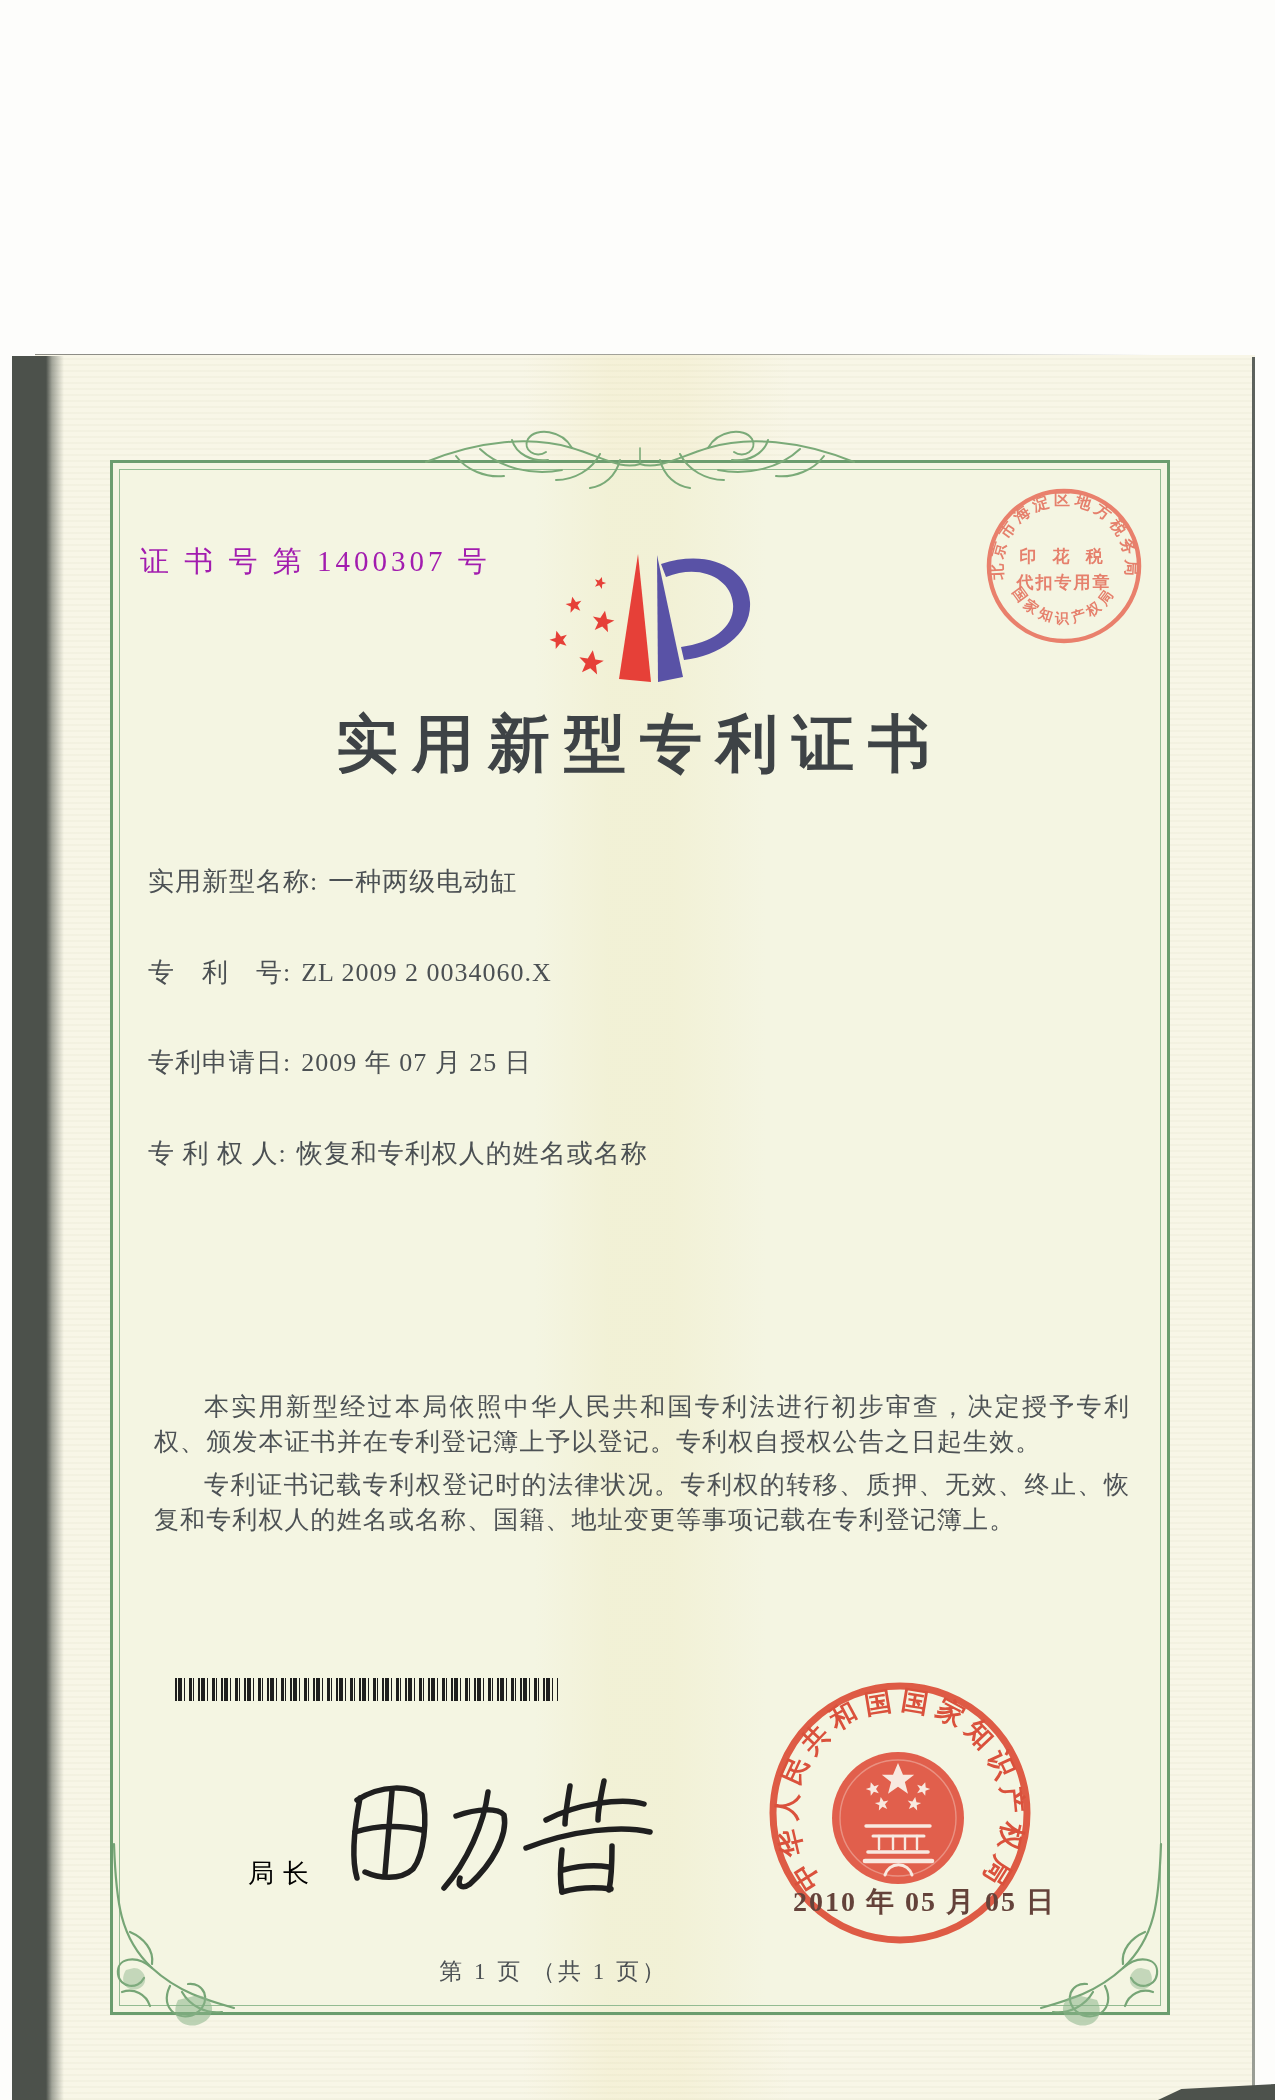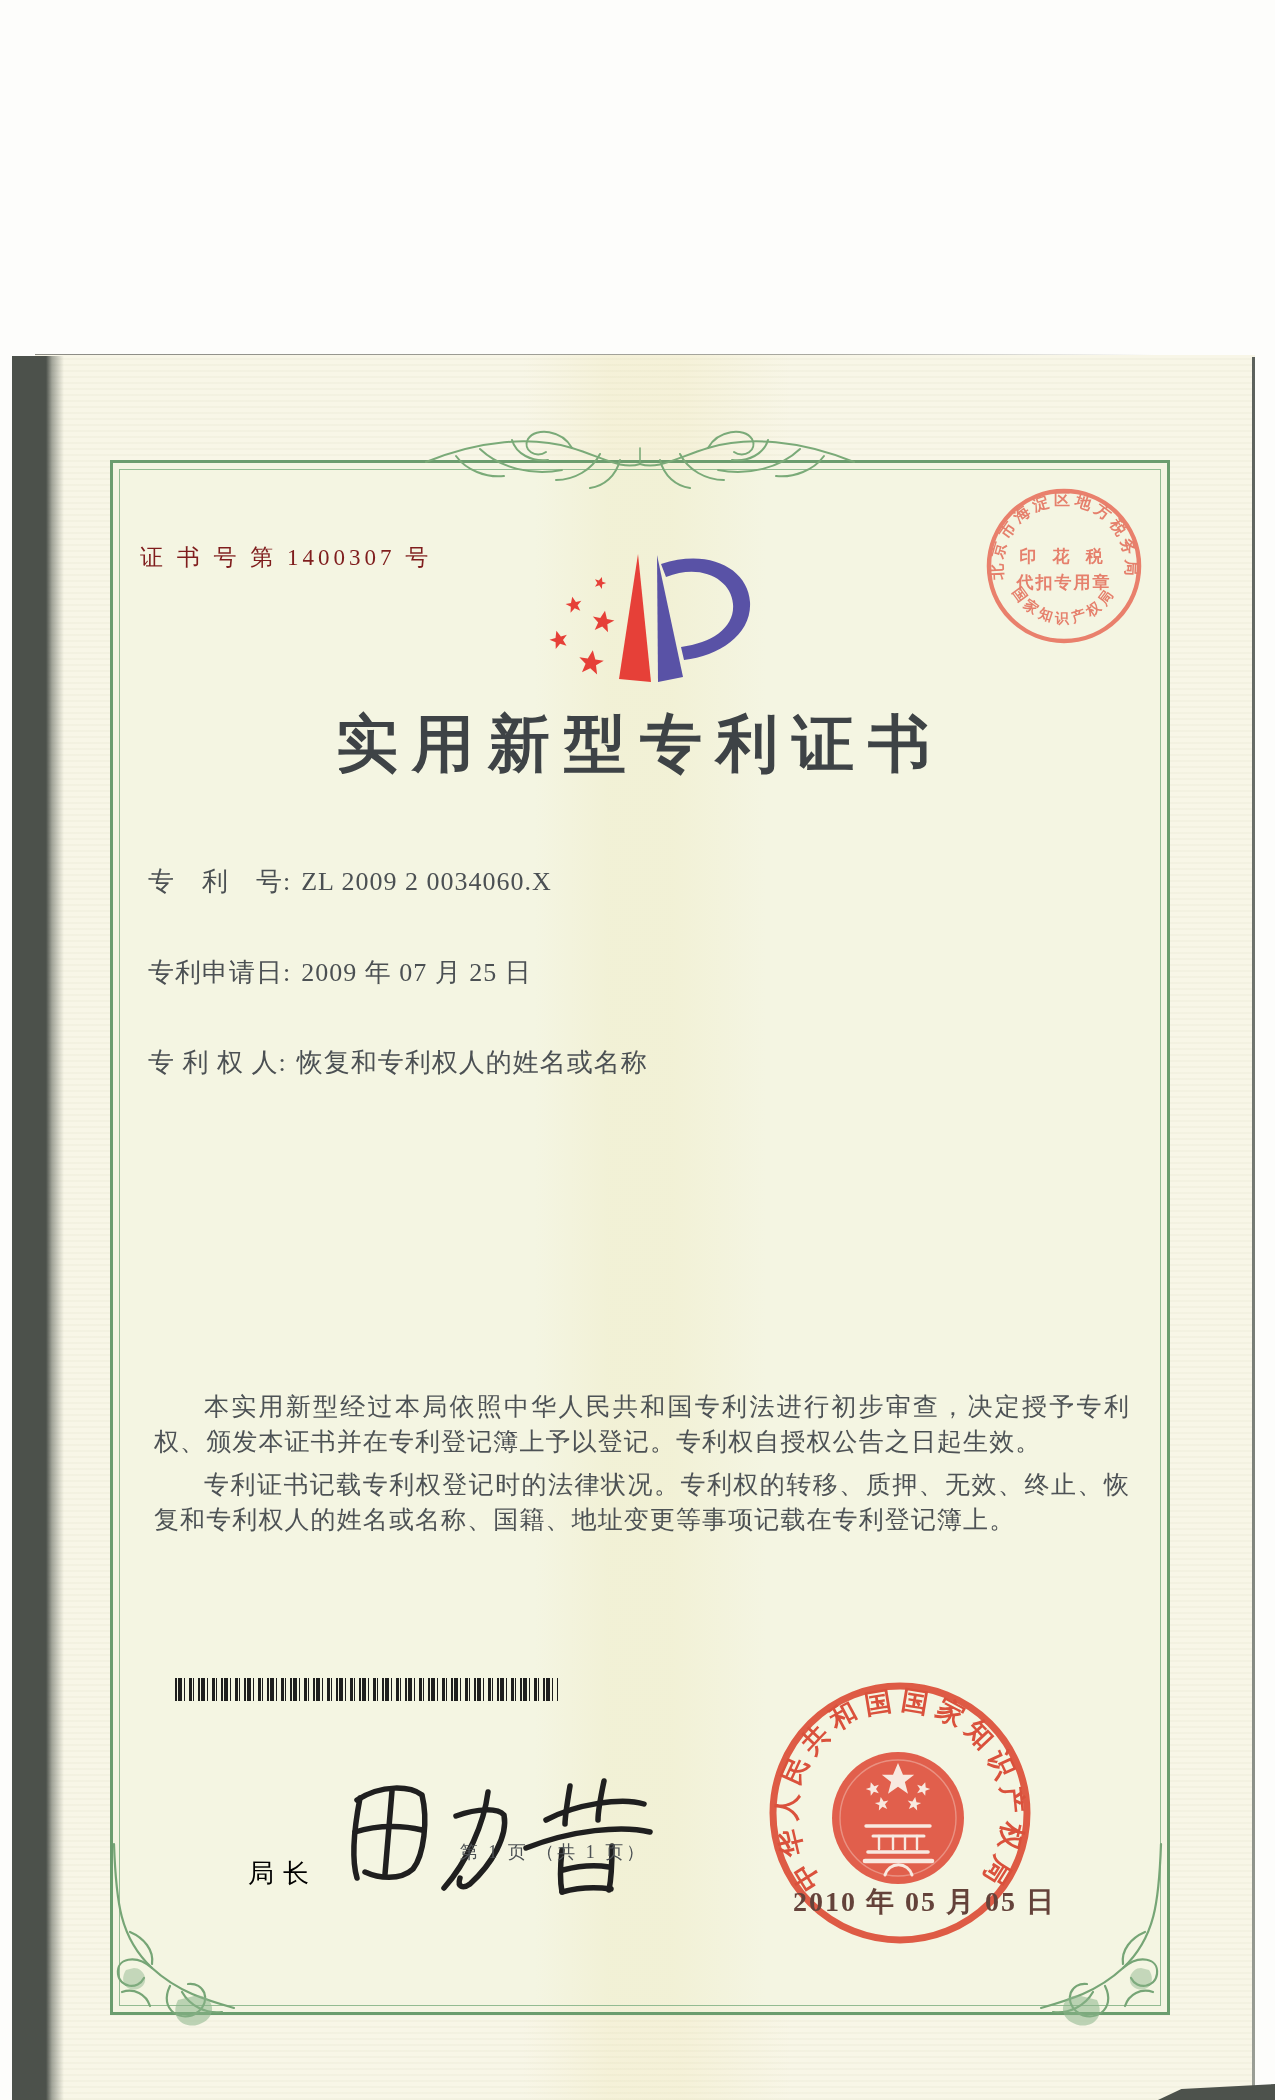--- a/index.html
+++ b/index.html
@@ -31,30 +31,30 @@
     border:3px solid #6b9d6e;box-sizing:border-box;
     background:
       linear-gradient(90deg, rgba(235,228,180,0) 40%, rgba(228,215,140,0.14) 47%, rgba(228,215,140,0.14) 53%, rgba(235,228,180,0) 62%),
       #f4f5e2;
   }
   .border-inner{
     position:absolute;left:6px;top:6px;right:6px;bottom:6px;
     border:1px solid #93bb92;
   }
   
-  .certno{left:140px;top:542px;font-size:23px;letter-spacing:4px;color:#7f1d1d;}
+  .certno{left:140px;top:542px;font-size:29px;letter-spacing:4px;color:#a21caf;}
   .title{left:110px;top:702px;width:1060px;text-align:center;font-size:62px;font-weight:bold;
     letter-spacing:14px;color:#3e4346;}
   .fields{left:148px;top:864px;width:940px;display:grid;grid-auto-rows:90.6px;
     font-size:26px;color:#4b5053;letter-spacing:1px;}
   .fields .val{margin-left:10px;}
   .bodytext{left:146px;top:1381px;width:992px;font-size:25px;line-height:35px;
     color:#4d5255;letter-spacing:1.1px;text-align:justify;}
   .bodytext p{margin:8px;text-indent:2em;}
-  .footer{left:110px;top:1840px;width:887px;text-align:center;font-size:18px;
+  .footer{left:110px;top:1956px;width:887px;text-align:center;font-size:23px;
     letter-spacing:3px;color:#4c5154;}
   .barcode{left:175px;top:1678px;width:383px;height:23px;
     background:repeating-linear-gradient(90deg,
       #1e1e1e 0 2px,rgba(0,0,0,0) 2px 3px,
       #1e1e1e 3px 7px,rgba(0,0,0,0) 7px 9px,
       #1e1e1e 9px 10px,rgba(0,0,0,0) 10px 14px,
       #1e1e1e 14px 17px,rgba(0,0,0,0) 17px 18px,
       #1e1e1e 18px 19px,rgba(0,0,0,0) 19px 23px);}
   .commissioner{left:248px;top:1850px;font-size:26px;letter-spacing:9px;color:#000000;margin-top:6px;}
   .seal-date{left:793px;top:1883px;font-size:28px;letter-spacing:2px;color:#64423a;font-weight:bold;}
@@ -143,20 +143,21 @@
   </g>
   <g fill="#5952a6">
     <path d="M117,5 L143,127 L118,132 Z"></path>
     <path d="M121,14 C168,-2 208,18 210,52 C212,84 180,106 144,110 L141,97 C173,93 195,77 193,54 C191,29 161,13 126,27 Z"></path>
   </g>
 </svg>
 
 <div class="abs title">实用新型专利证书</div>
 
 <div class="abs fields">
+  <div><span>实用新型名称:</span><span class="val">一种两级电动缸</span></div>
   <div><span>专　利　号:</span><span class="val">ZL 2009 2 0034060.X</span></div>
   <div><span>专利申请日:</span><span class="val">2009 年 07 月 25 日</span></div>
   <div><span>专 利 权 人:</span><span class="val">恢复和专利权人的姓名或名称</span></div>
 </div>
 
 <div class="abs bodytext">
   <p>本实用新型经过本局依照中华人民共和国专利法进行初步审查，决定授予专利权、颁发本证书并在专利登记簿上予以登记。专利权自授权公告之日起生效。</p>
   <p>专利证书记载专利权登记时的法律状况。专利权的转移、质押、无效、终止、恢复和专利权人的姓名或名称、国籍、地址变更等事项记载在专利登记簿上。</p>
 </div>
 

